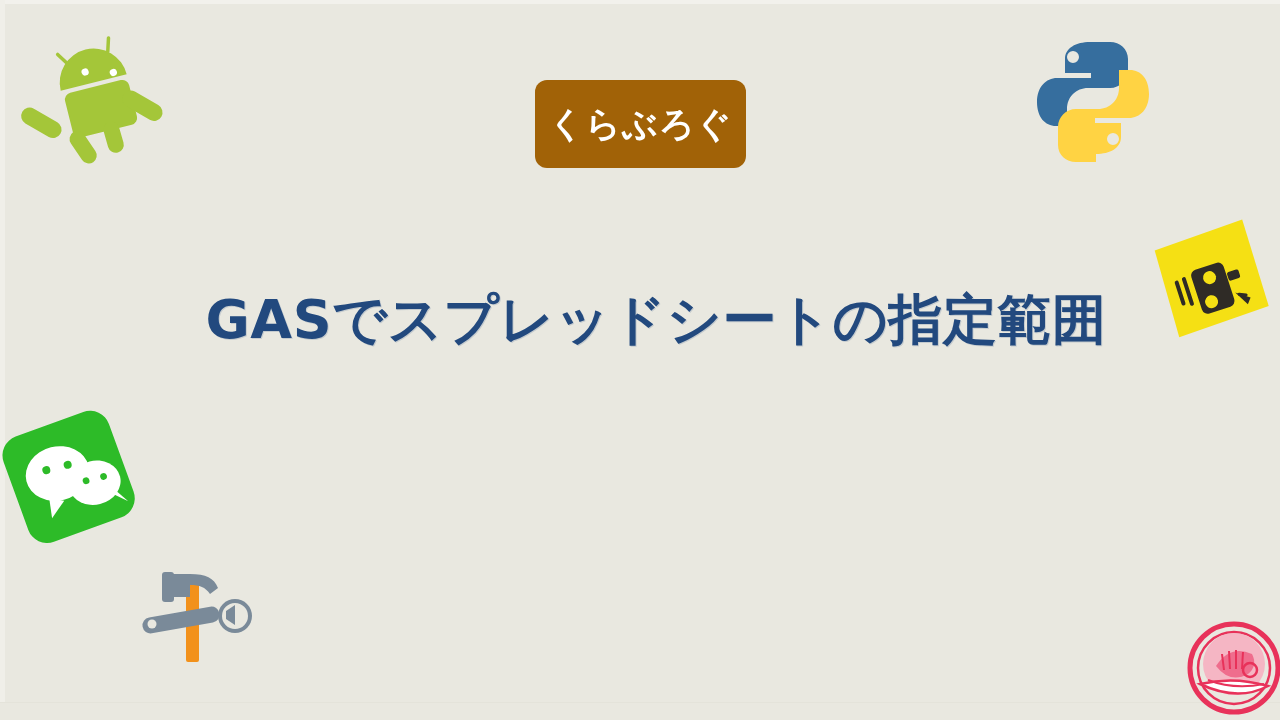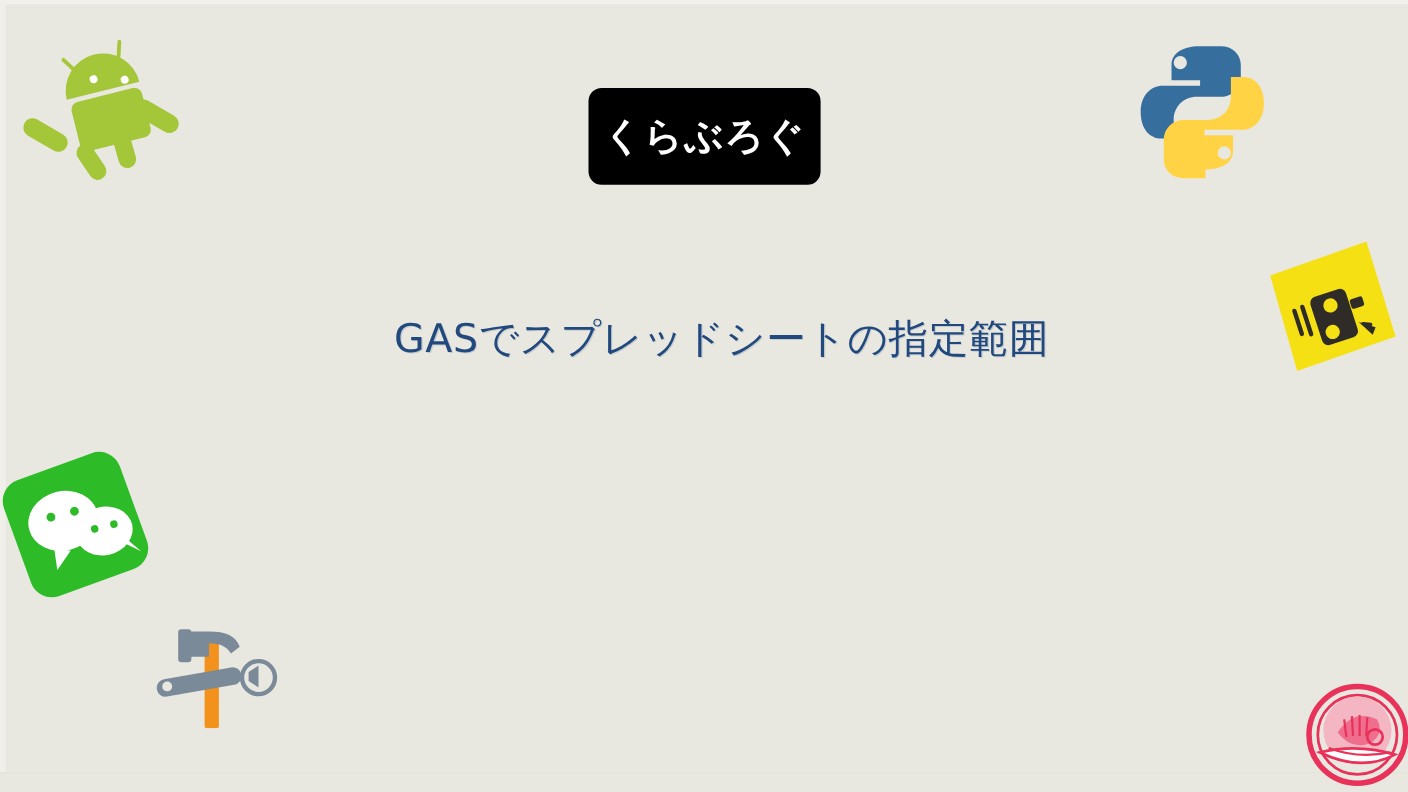--- a/index.html
+++ b/index.html
@@ -32,22 +32,22 @@
     line-height:1;white-space:nowrap;
   }
 
   
   #title-block{
     position:absolute;left:0;top:288px;width:1280px;
     text-align:center;
   }
   .title-line{
     color:#22497e;
-    font-size:36px;
-    font-weight:400;
+    font-size:54px;
+    font-weight:700;
     line-height:1.18;
     letter-spacing:0.5px;
     white-space:nowrap;
     font-family:"DejaVu Sans","Liberation Sans",sans-serif;
     text-shadow:1px 1px 0 rgba(34,73,126,0.18);
     padding-left:32px;
   }
 
   
   .deco{position:absolute;}
@@ -164,21 +164,21 @@
           <path d="M43 31 l1 18"></path>
           <path d="M50 30 l0 19"></path>
           <path d="M57 32 l-1 17"></path>
       </g>
       <circle cx="64" cy="50" r="7" fill="none" stroke="#e8325a" stroke-width="2.5"></circle>
       <path fill="#ffffff" stroke="#e8325a" stroke-width="2.5" d="M14 64 q34 -8 68 2 q-30 16 -68 -2 z"></path>
       <path fill="none" stroke="#e8325a" stroke-width="2" d="M22 60 q26 10 56 4"></path>
     </svg>
   </div>
 
-  <div id="logo-badge" style="background: #000000;">
+  <div id="logo-badge" style="background: #a16207;">
     <span id="logo-text" style="color: rgb(255, 255, 255);">くらぶろぐ</span>
   </div>
 
   <div id="title-block">
     <div class="title-line" style="color: rgb(34, 73, 126);">GASでスプレッドシートの指定範囲</div>
   </div>
 
 </div>
 
 </body></html>

